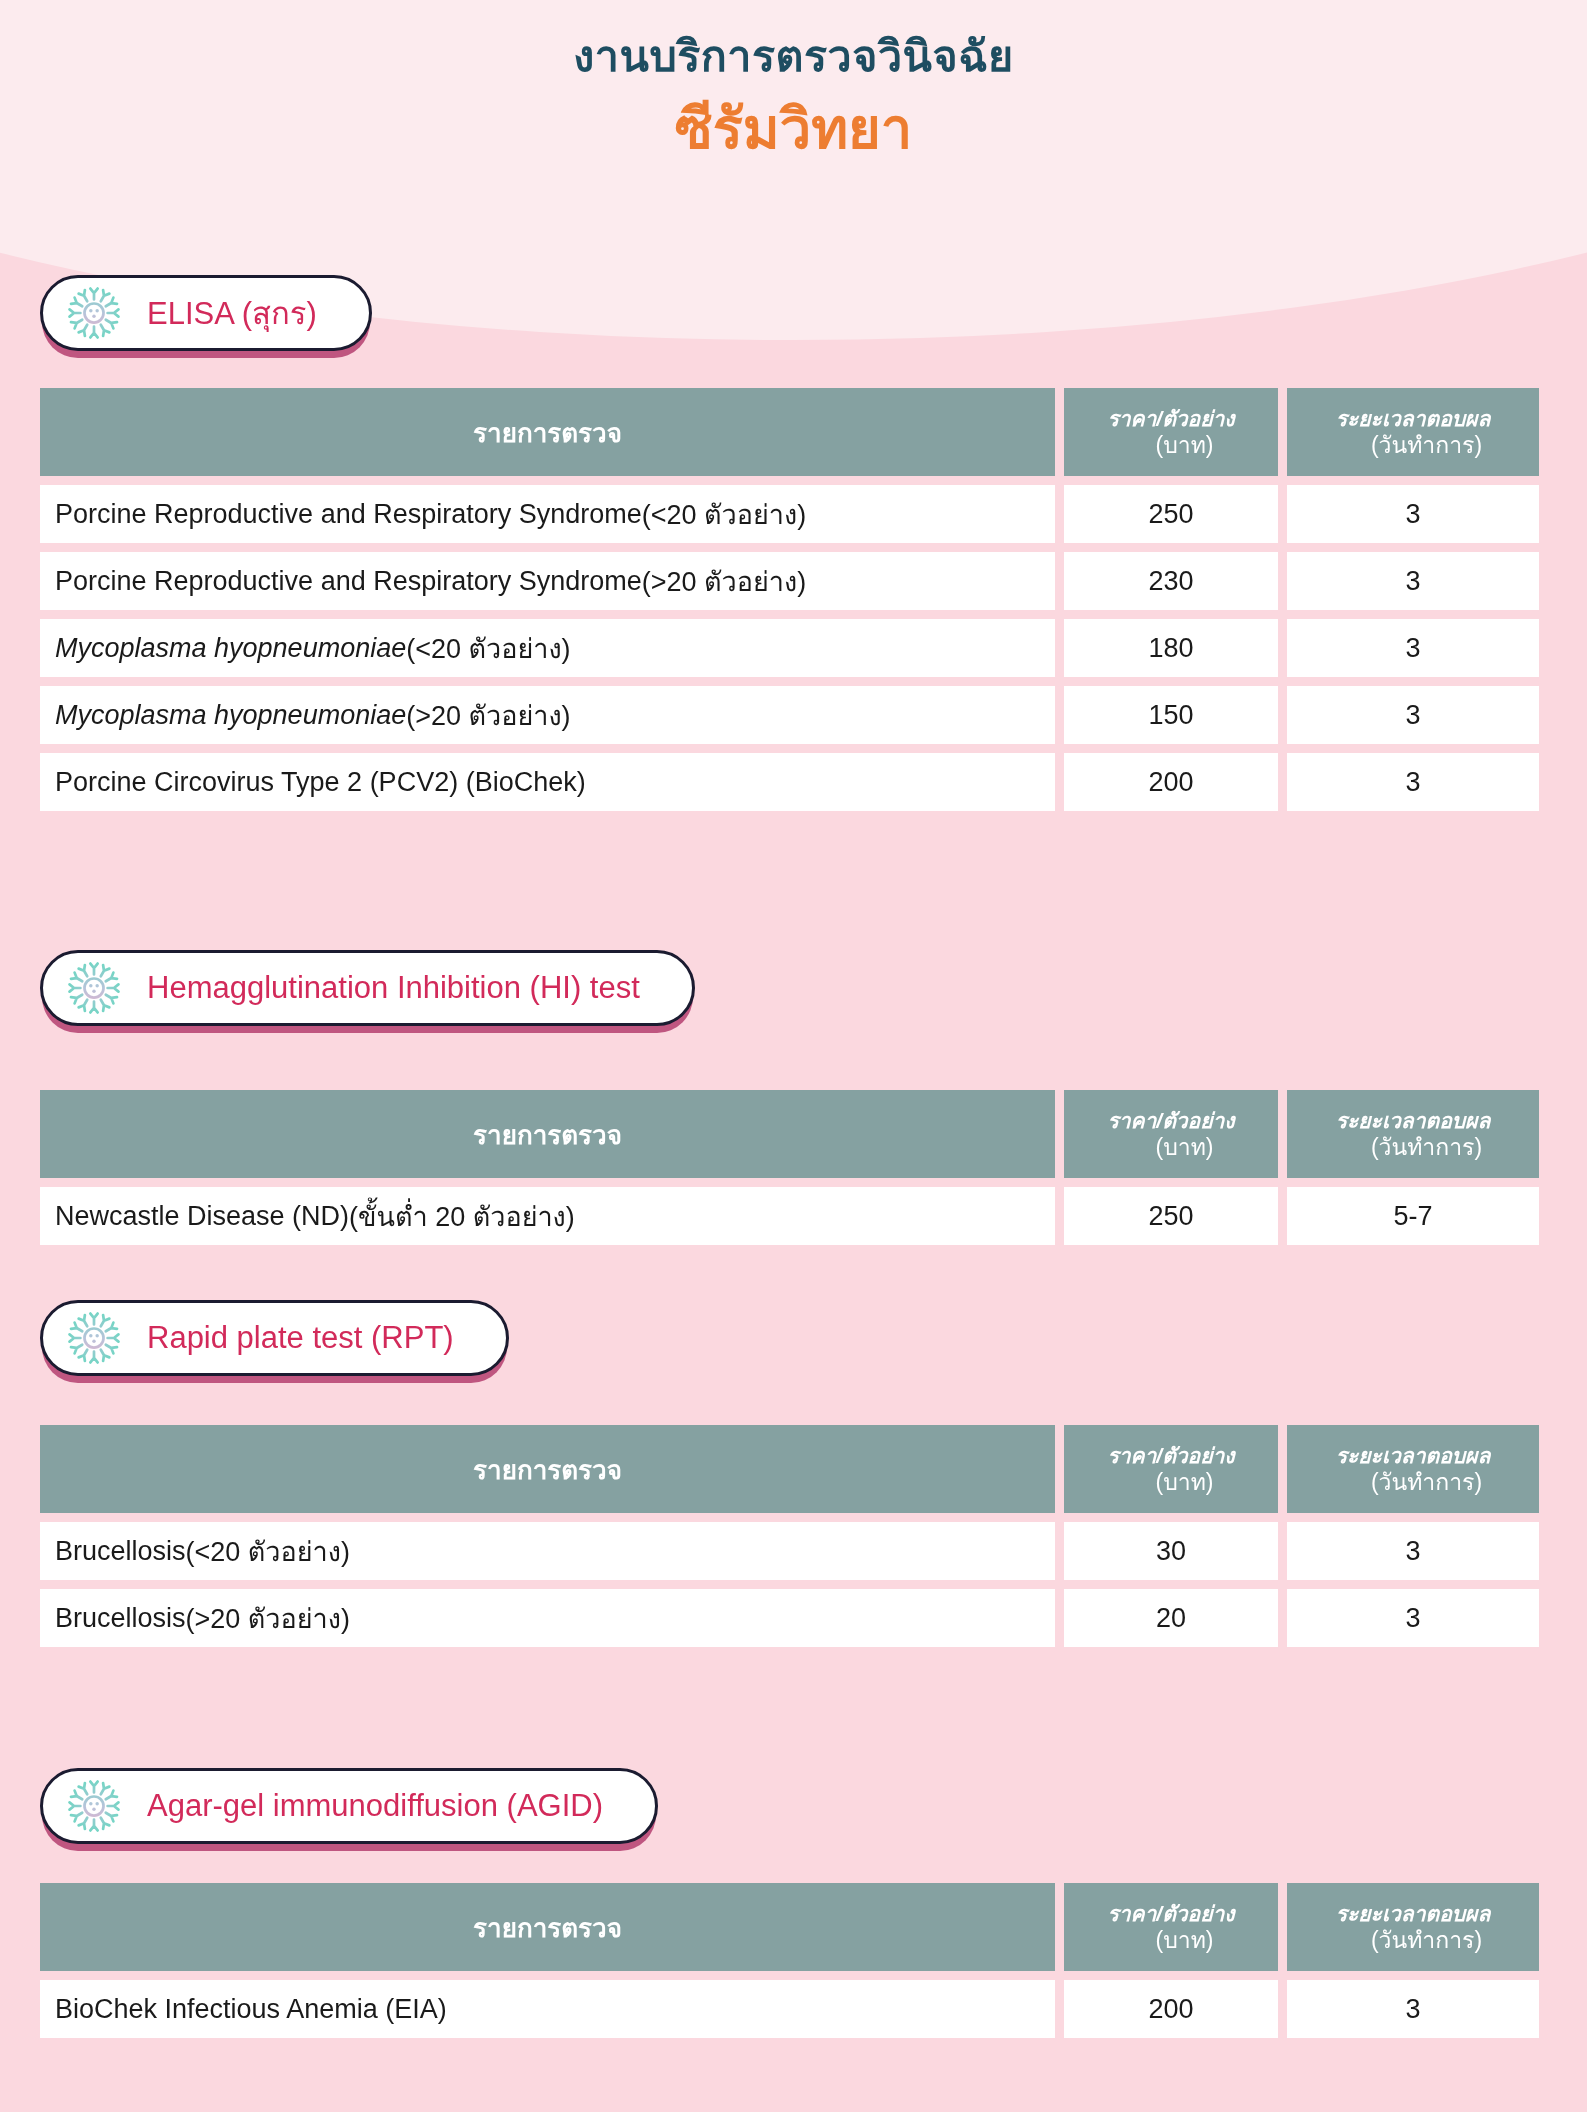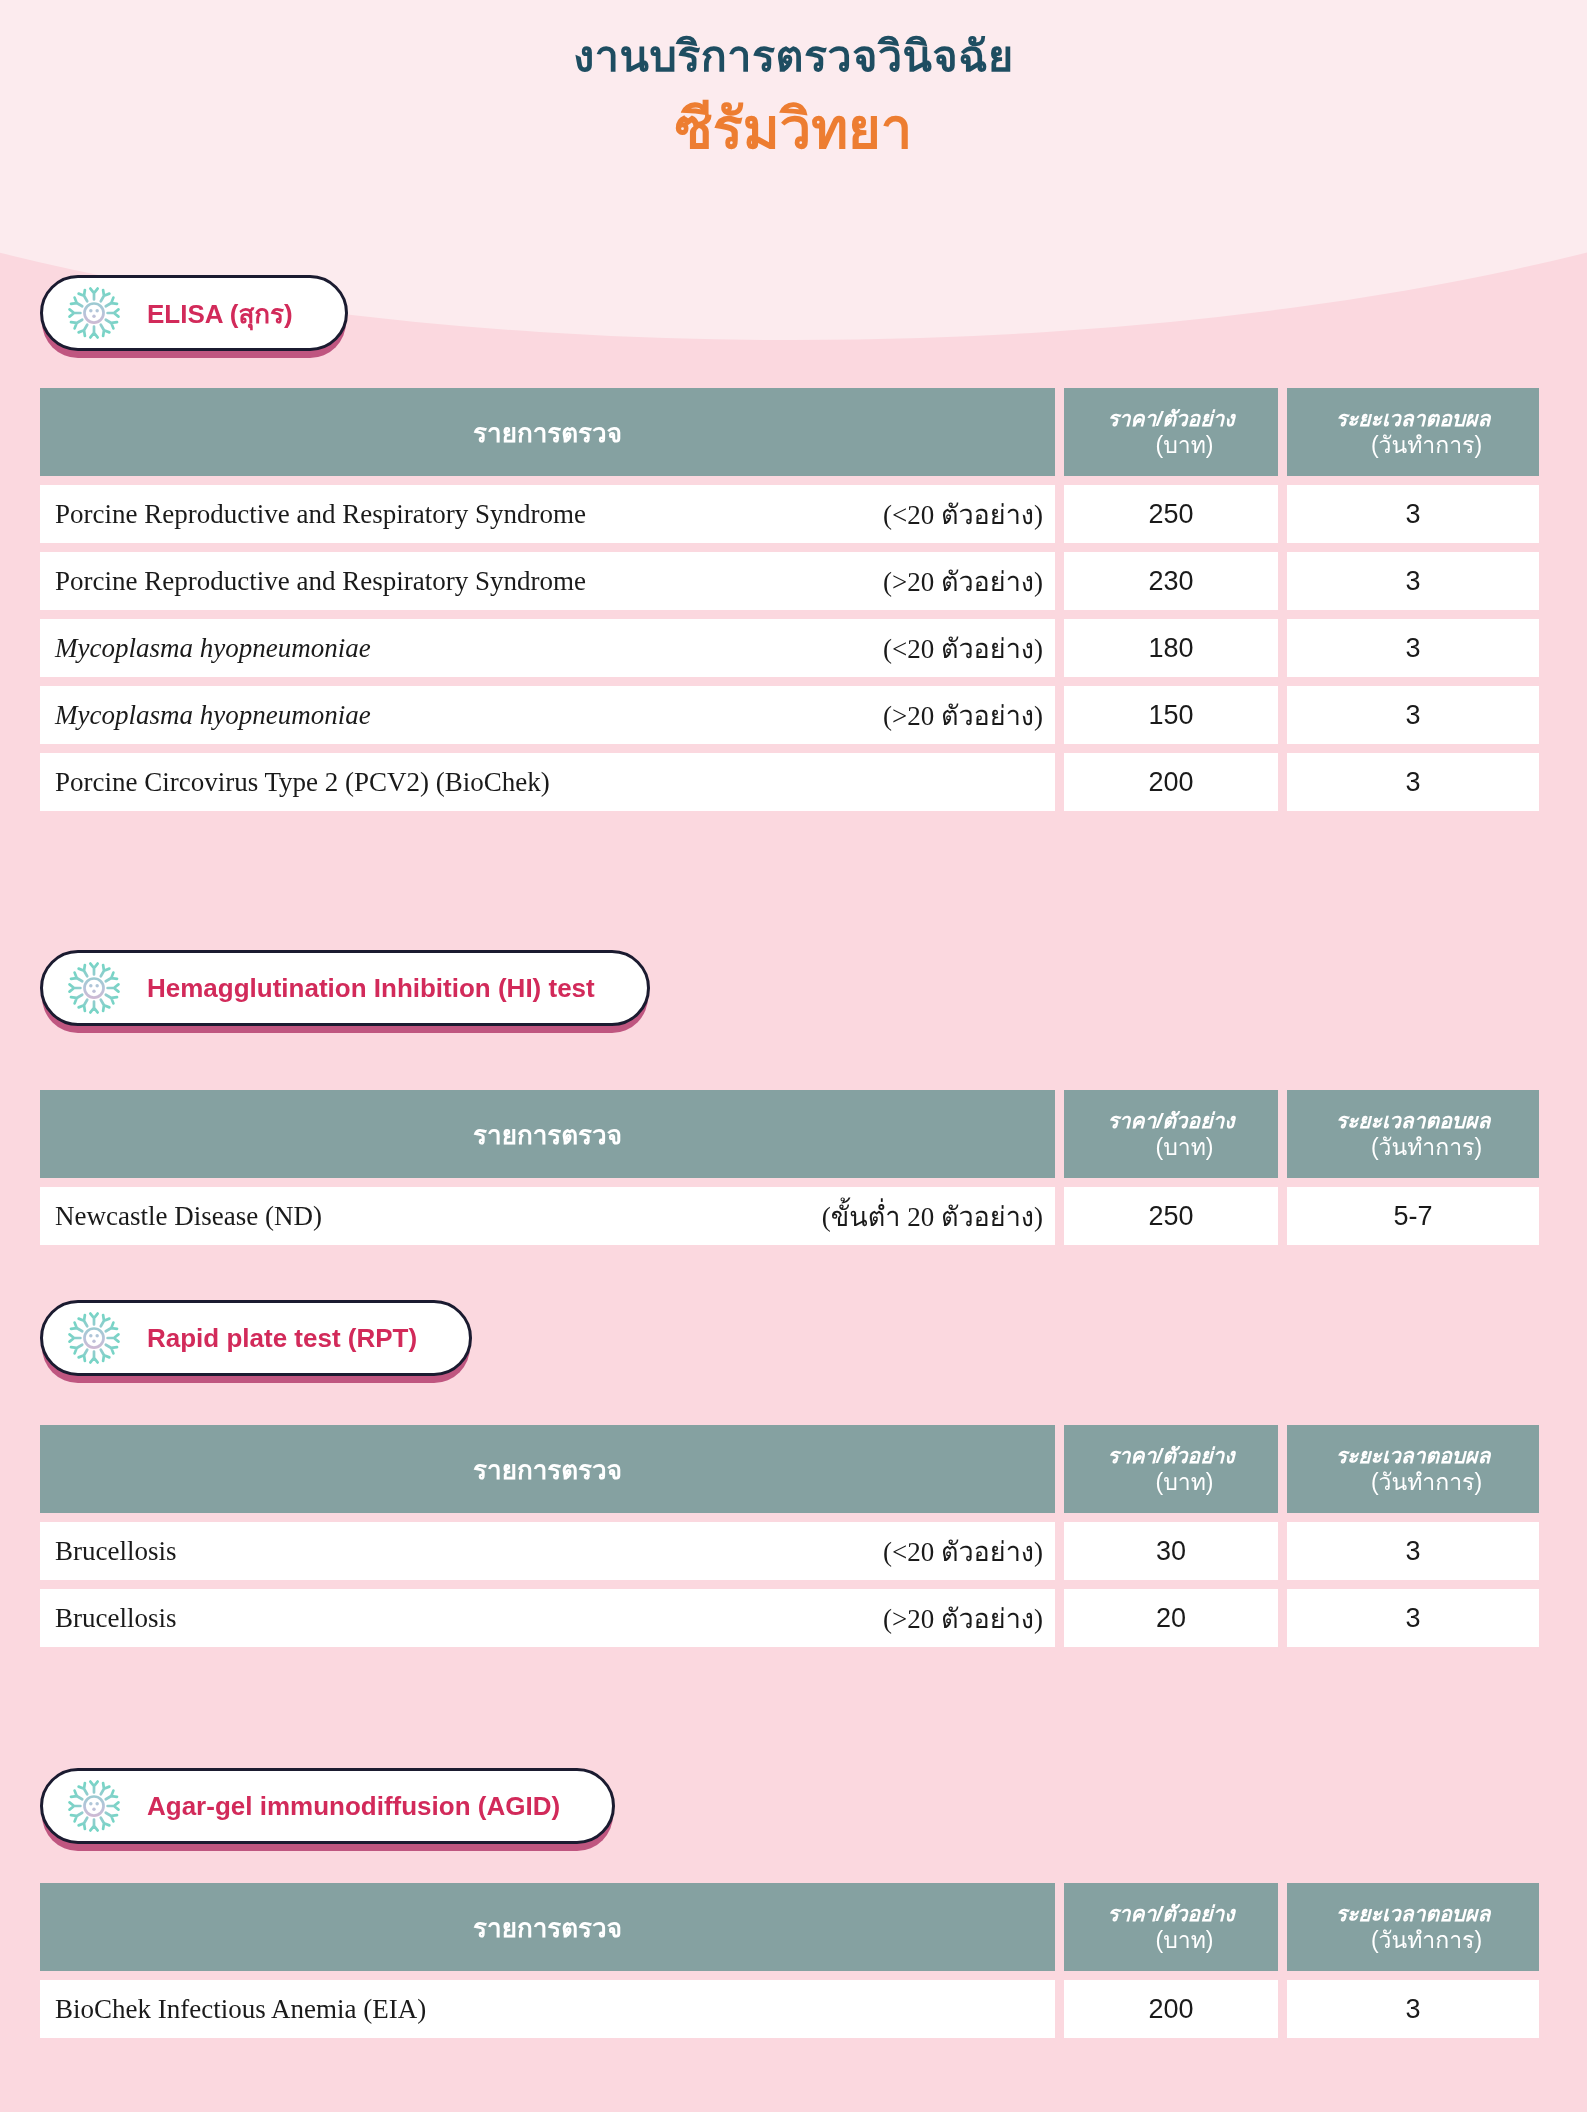--- a/index.html
+++ b/index.html
@@ -21,39 +21,39 @@
     font-size:56px;font-weight:bold;color:#ed7d31;
   }
   .pill{
     position:absolute;left:40px;height:76px;
     display:inline-flex;align-items:center;gap:24px;
     padding:0 52px 0 22px;background:#ffffff;
     border:3px solid #1b1b30;border-radius:44px;
     box-shadow:0 9px 0 -2px #bf5680;
     box-sizing:border-box;
   }
-  .pill-label{font-size:26px;font-weight:bold;color:#d22a5a;white-space:nowrap;}
+  .pill-label{font-size:31px;font-weight:normal;color:#d22a5a;white-space:nowrap;}
   .virus{width:58px;height:58px;flex:0 0 auto;}
   .pricing-table{
     position:absolute;left:40px;width:1334px;
     display:grid;grid-template-columns:1015px 214px 252px;
     column-gap:9px;row-gap:9px;
   }
   .th{
     background:#85a1a1;height:88px;color:#ffffff;
     display:flex;flex-direction:column;align-items:center;justify-content:center;
   }
   .th-single{font-size:26px;font-weight:bold;}
   .th-l1{font-size:21px;font-weight:bold;line-height:1.3;font-style:italic;}
   .th-l2{font-size:23px;font-weight:normal;line-height:1.2;margin-left:27px;}
   .td{
     background:#ffffff;height:58px;font-size:27px;color:#1a1a1a;
     display:flex;align-items:center;box-sizing:border-box;
   }
-  .td-name{justify-content:space-between;padding:0 12px 0 15px;font-family:Liberation Serif, serif;}
+  .td-name{padding:0 12px 0 15px;}
   .td-num{justify-content:center;}
   .it{font-style:italic;}
   .nm,.ql{white-space:nowrap;}
   #pill-1{top:275px;} #table-1{top:388px;}
   #pill-2{top:950px;} #table-2{top:1090px;}
   #pill-3{top:1300px;} #table-3{top:1425px;}
   #pill-4{top:1768px;} #table-4{top:1883px;}
 </style>
 </head>
 <body>

